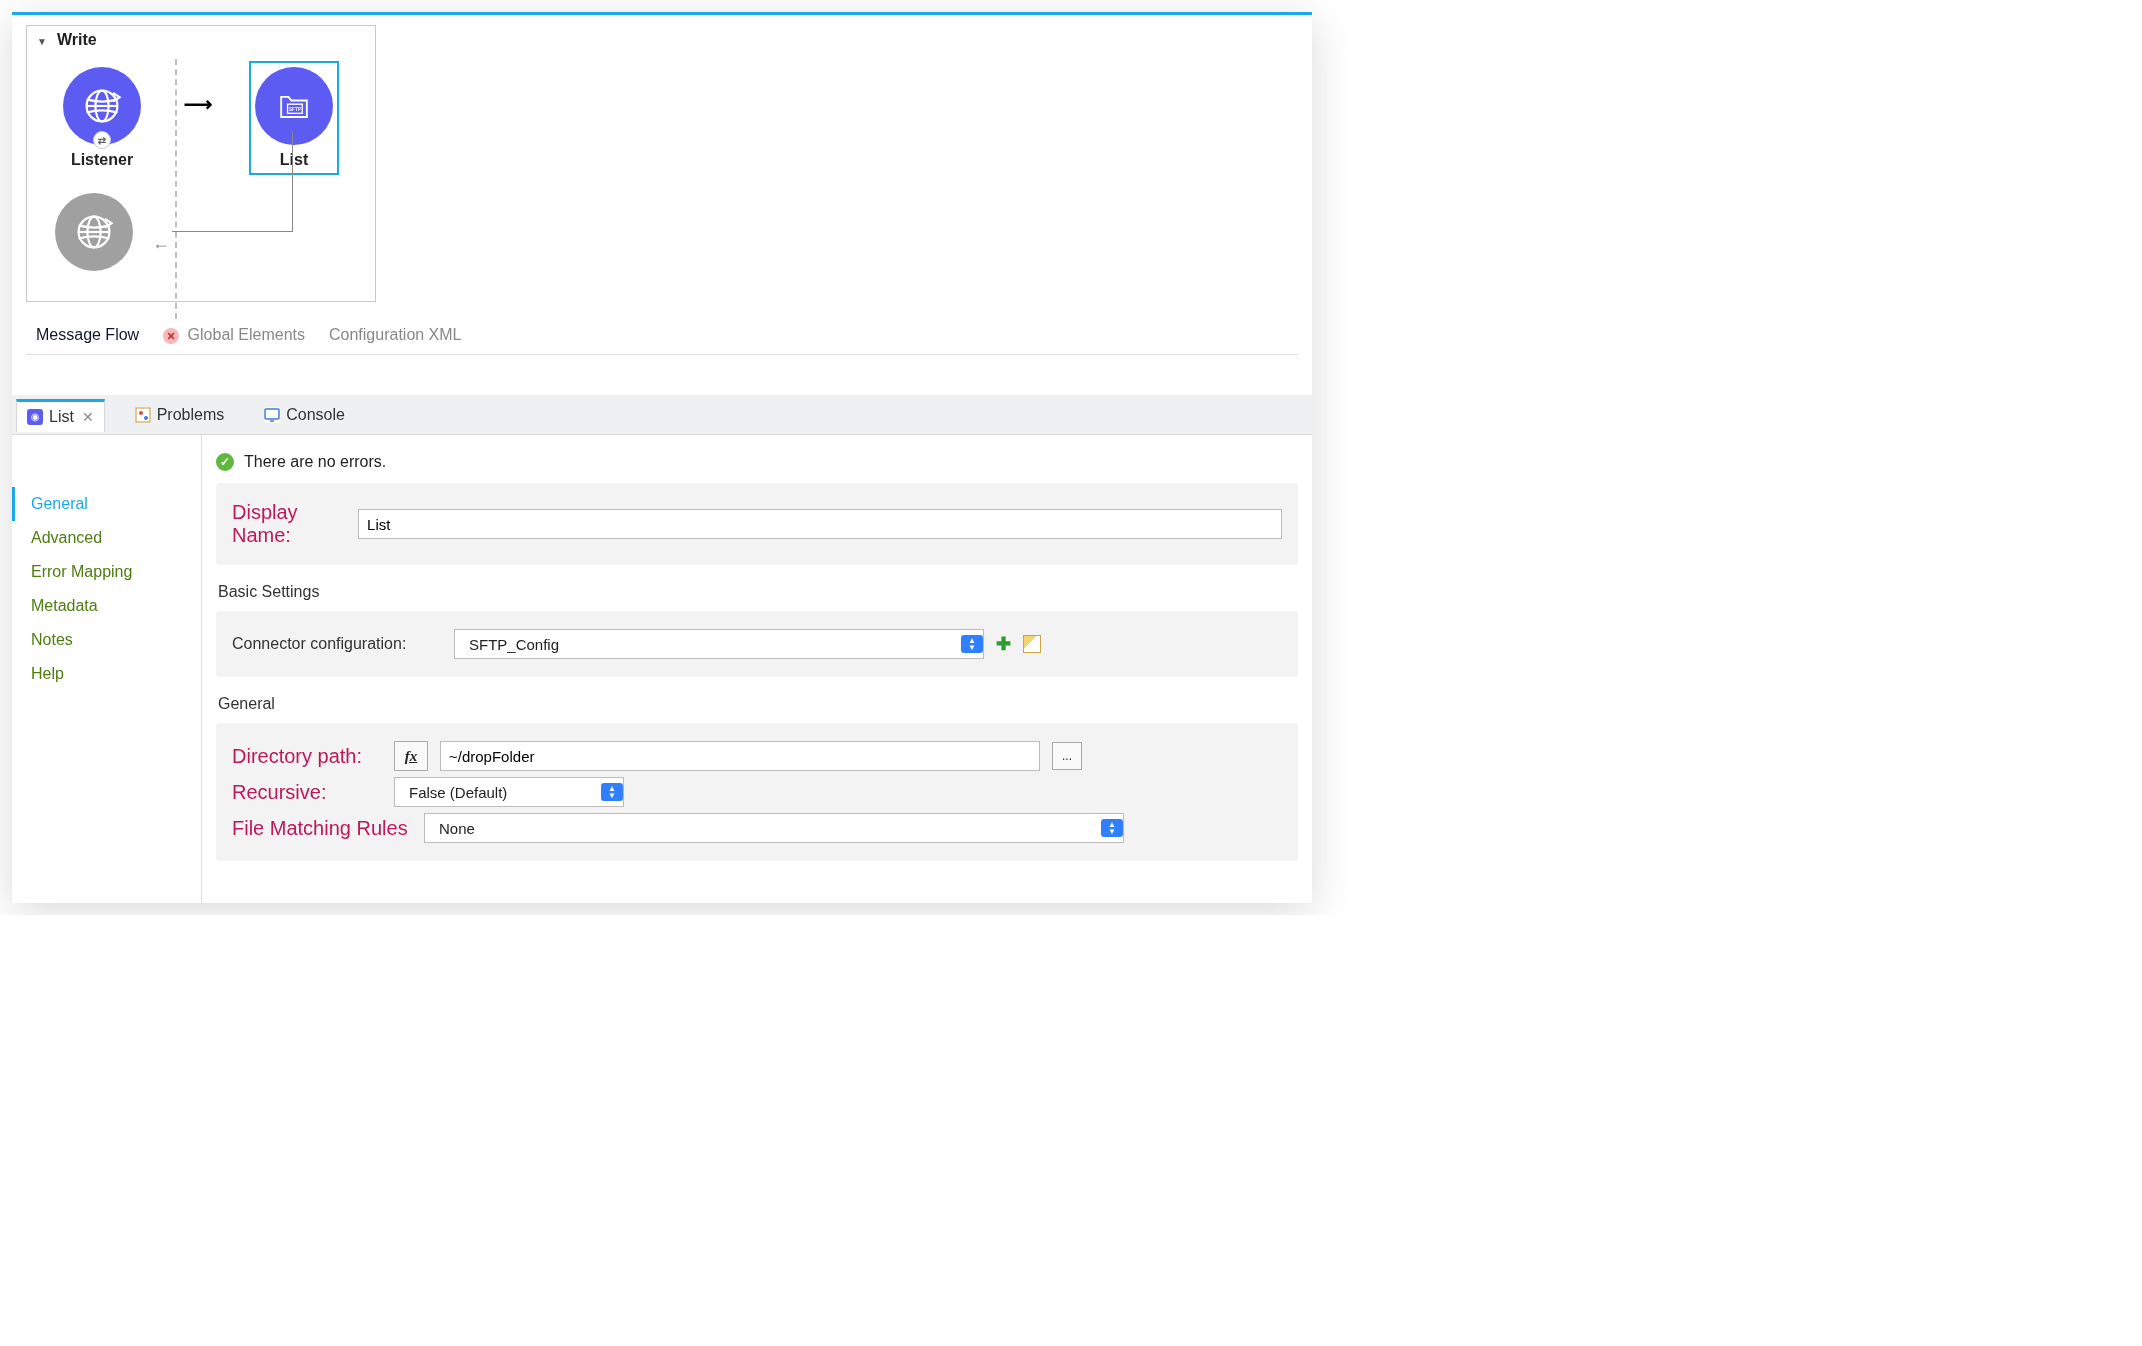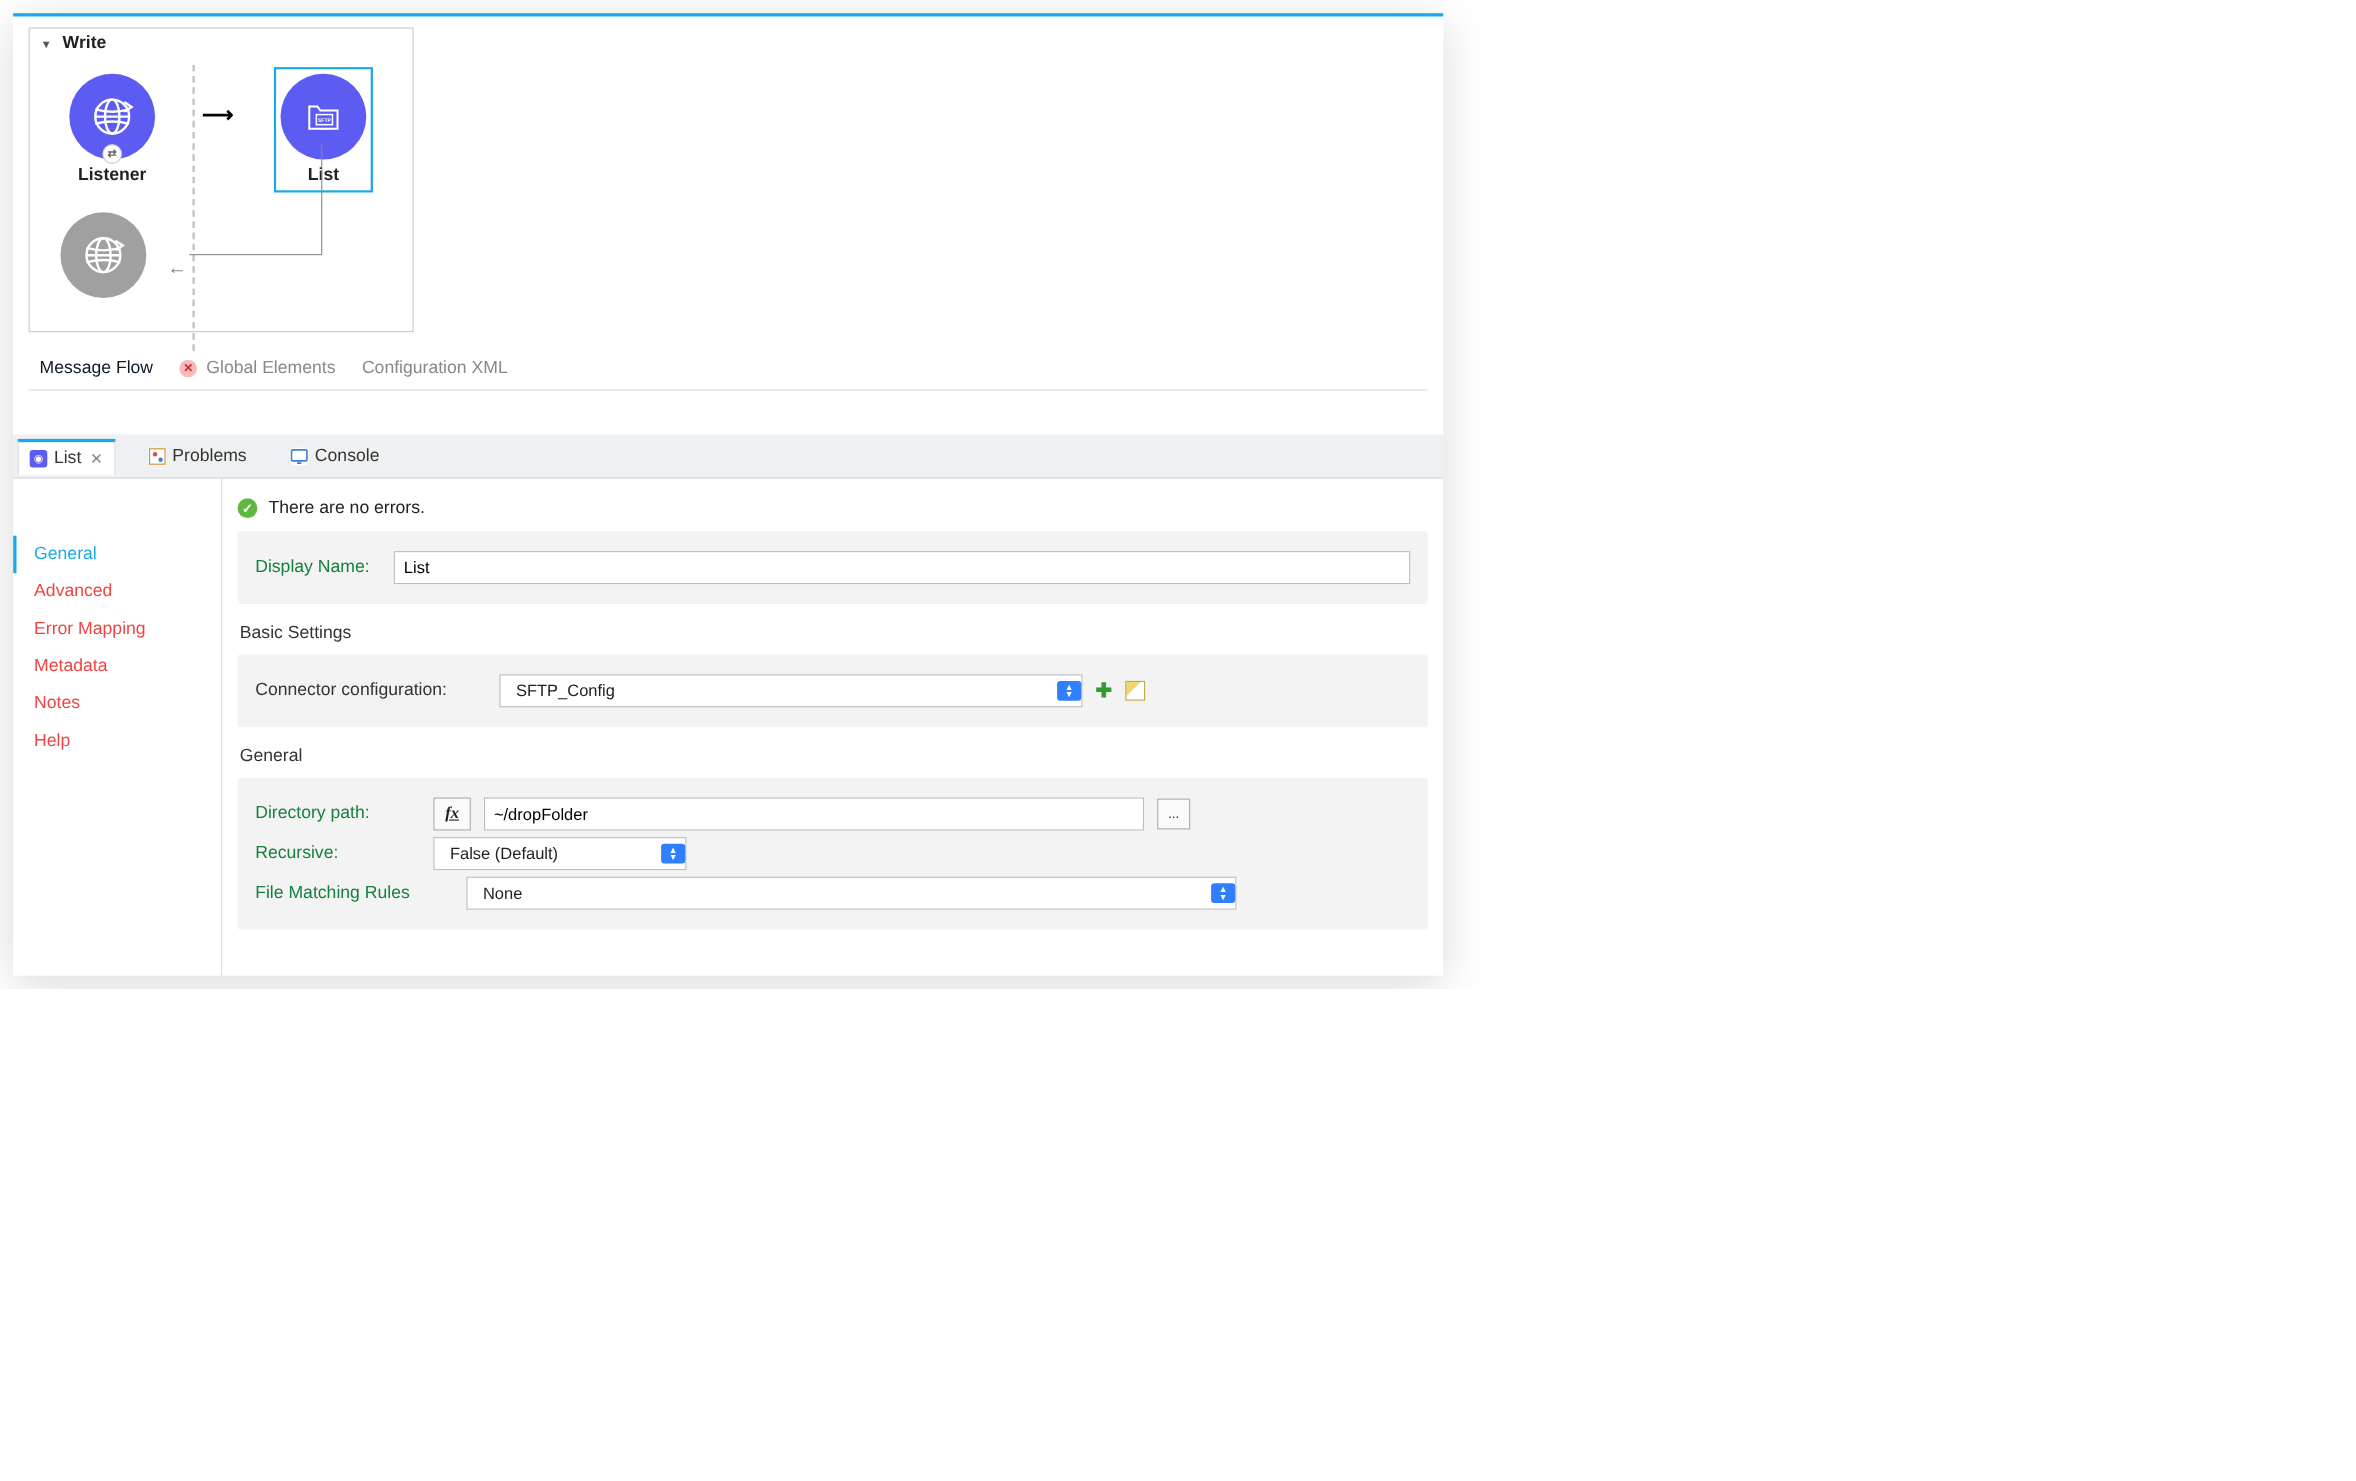--- a/index.html
+++ b/index.html
@@ -177,21 +177,21 @@
     display:flex;
   }
   .sidenav {
     width: 190px;
     border-right:1px solid #ddd;
     padding-top: 52px;
   }
   .sidenav-item {
     padding:8px 16px;
     font-size:16px;
-    color:#ef4444;
+    color:#4d7c0f;
     cursor:pointer;
     border-left:3px solid transparent;
   }
   .sidenav-item.active { color:#1aa9e7; border-left-color:#1aa9e7; font-weight:500;}
 
   .form-area { flex:1; padding:14px 14px 30px; }
   .status-row {
     display:flex;align-items:center;gap:10px;
     padding:4px 0 12px;
     font-size:16px;
@@ -209,21 +209,21 @@
     margin-bottom:12px;
   }
   .group-title {
     font-size:16px;color:#333;
     padding:6px 2px 10px;
   }
   .row {
     display:flex;align-items:center;gap:12px;
     margin:6px 0;
   }
-  .lbl { width: 180px; font-size:16px; color:#15803d; }
+  .lbl { width: 180px; font-size:20px; color:#be185d; }
   .lbl-wide { width: 260px; font-size:16px; color:#333; }
   input.text, .select-like {
     font-size:15px;
     padding:5px 8px;
     border:1px solid #bcbcbc;
     background:#fff;
     height:30px;
   }
   input.text.wide { width: 100%; }
   .select-like {

